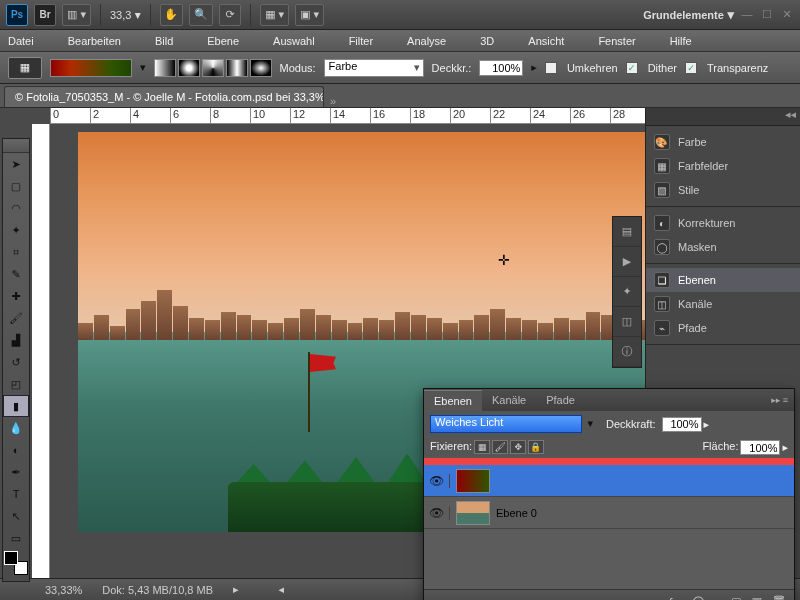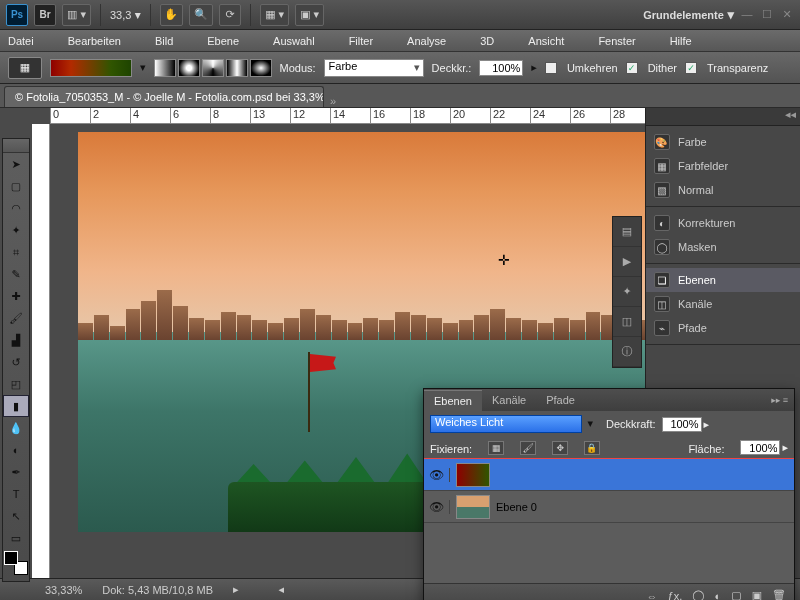--- a/index.html
+++ b/index.html
@@ -70,21 +70,21 @@
 .layers-panel { position: absolute; left: 423px; top: 280px; width: 372px; background: #555; border: 1px solid #111; box-shadow: 0 4px 12px rgba(0,0,0,.5); z-index: 60;}
 .lp-tabs { display: flex; background: linear-gradient(#4e4e4e,#3e3e3e); height: 22px; align-items: center; }
 .lp-tab { padding: 4px 10px; color: #bbb; }
 .lp-tab.active { background: #555; color: #eee; border-top: 1px solid #777;}
 .lp-tabs .lp-more { margin-left: auto; padding-right: 6px; color: #aaa; font-size:9px;}
 .lp-row { display: flex; align-items: center; gap: 6px; padding: 4px 6px; background: #555; color: #eee;}
 .blend-select { flex: 0 0 152px; height: 18px; background: linear-gradient(#5aa0ff,#2a70e8); border: 1px solid #0040a0; color: #fff; padding: 0 4px; position: relative;}
 .blend-select::after { content:'▾'; position:absolute; right:-12px; top:1px; color:#111;}
 .pct-box { display: flex; align-items: center; gap: 2px;}
 .pct-box input { width: 40px; height: 15px; background: #fff; border: 1px solid #888; text-align: right; padding-right: 2px;}
-.lp-fix-row { display: flex; align-items: flex-end; gap: 16px; padding: 3px 6px; background: #555; color: #eee; border-bottom: 1px solid #ef4444;}
+.lp-fix-row { display: flex; align-items: flex-start; gap: 2px; padding: 3px 6px; background: #555; color: #eee; border-bottom: 7px solid #ef4444;}
 .fix-btn { width: 16px; height: 14px; border: 1px solid #777; background: #444; display: flex; align-items: center; justify-content: center; font-size: 9px; color: #ccc;}
 .layer-list { background: #5c5c5c; }
 .layer-item { display: flex; align-items: center; height: 32px; border-bottom: 1px solid #444;}
 .layer-item.sel { background: #3a75d8; color: #fff;}
 .eye { width: 26px; text-align: center; color: #111; font-size: 12px; border-right: 1px solid #444;}
 .thumb { width: 34px; height: 24px; border: 1px solid #888; margin: 0 6px;}
 .thumb.grad { background: linear-gradient(90deg,#8e0000,#305500);}
 .thumb.photo { background: linear-gradient(#d8a070 50%, #4a7868 50%);}
 .layer-name { flex: 1; }
 .lp-footer { height: 24px; background: linear-gradient(#555,#454545); border-top: 1px solid #333; display: flex; align-items: center; justify-content: flex-end; gap: 10px; padding: 0 8px; color: #ccc;}
@@ -192,21 +192,21 @@
       </div>
   </div>
 
   <div class="main-area">
     <div class="ruler-top" id="ruler">
         <div class="tick">0</div>
         <div class="tick">2</div>
         <div class="tick">4</div>
         <div class="tick">6</div>
         <div class="tick">8</div>
-        <div class="tick">13</div>
+        <div class="tick">10</div>
         <div class="tick">12</div>
         <div class="tick">14</div>
         <div class="tick">16</div>
         <div class="tick">18</div>
         <div class="tick">20</div>
         <div class="tick">22</div>
         <div class="tick">24</div>
         <div class="tick">26</div>
         <div class="tick">28</div>
       </div>
@@ -271,21 +271,21 @@
           <div class="dock-item">
             <div class="di-icon">🎨</div>
             <span>Farbe</span>
           </div>
           <div class="dock-item">
             <div class="di-icon">▦</div>
             <span>Farbfelder</span>
           </div>
           <div class="dock-item">
             <div class="di-icon">▧</div>
-            <span>Normal</span>
+            <span>Stile</span>
           </div>
         </div>
         <div class="dock-group">
           <div class="dock-item">
             <div class="di-icon">◐</div>
             <span>Korrekturen</span>
           </div>
           <div class="dock-item">
             <div class="di-icon">◯</div>
             <span>Masken</span>

